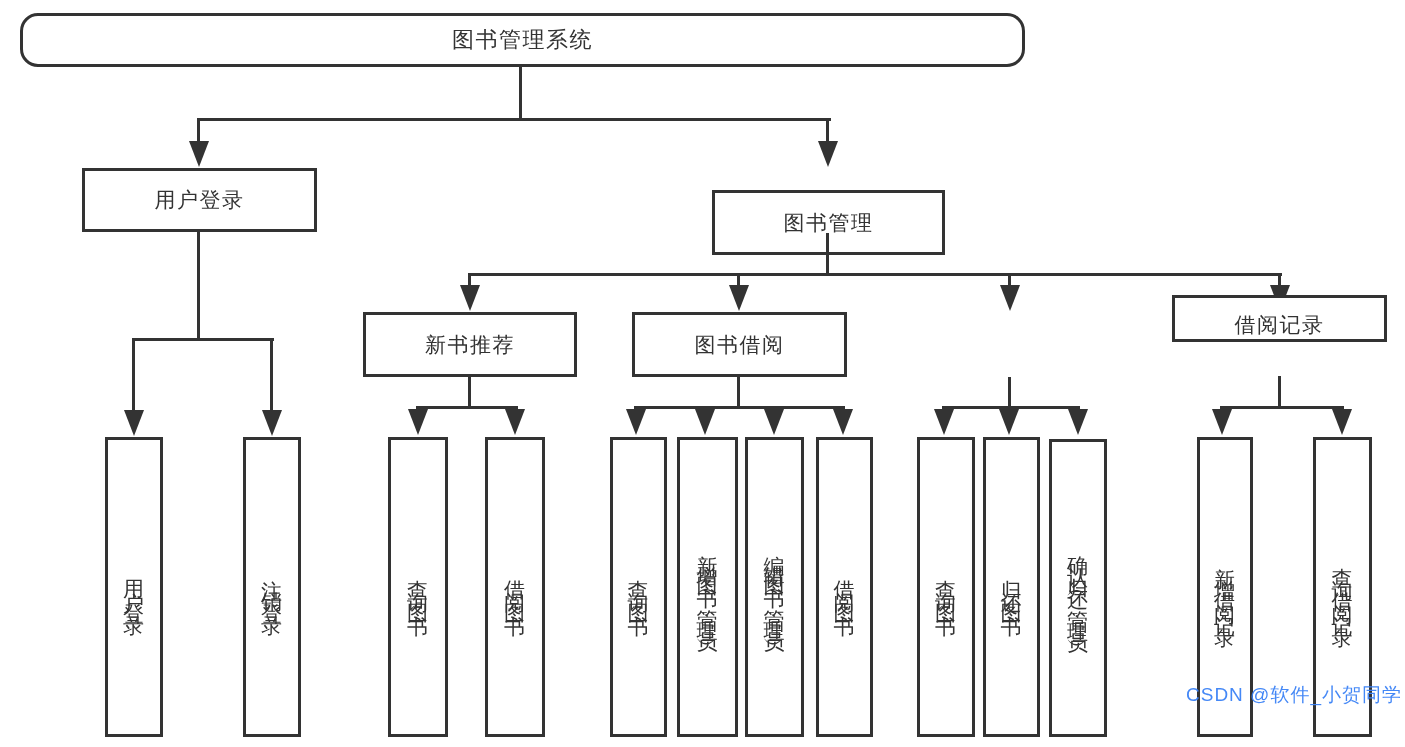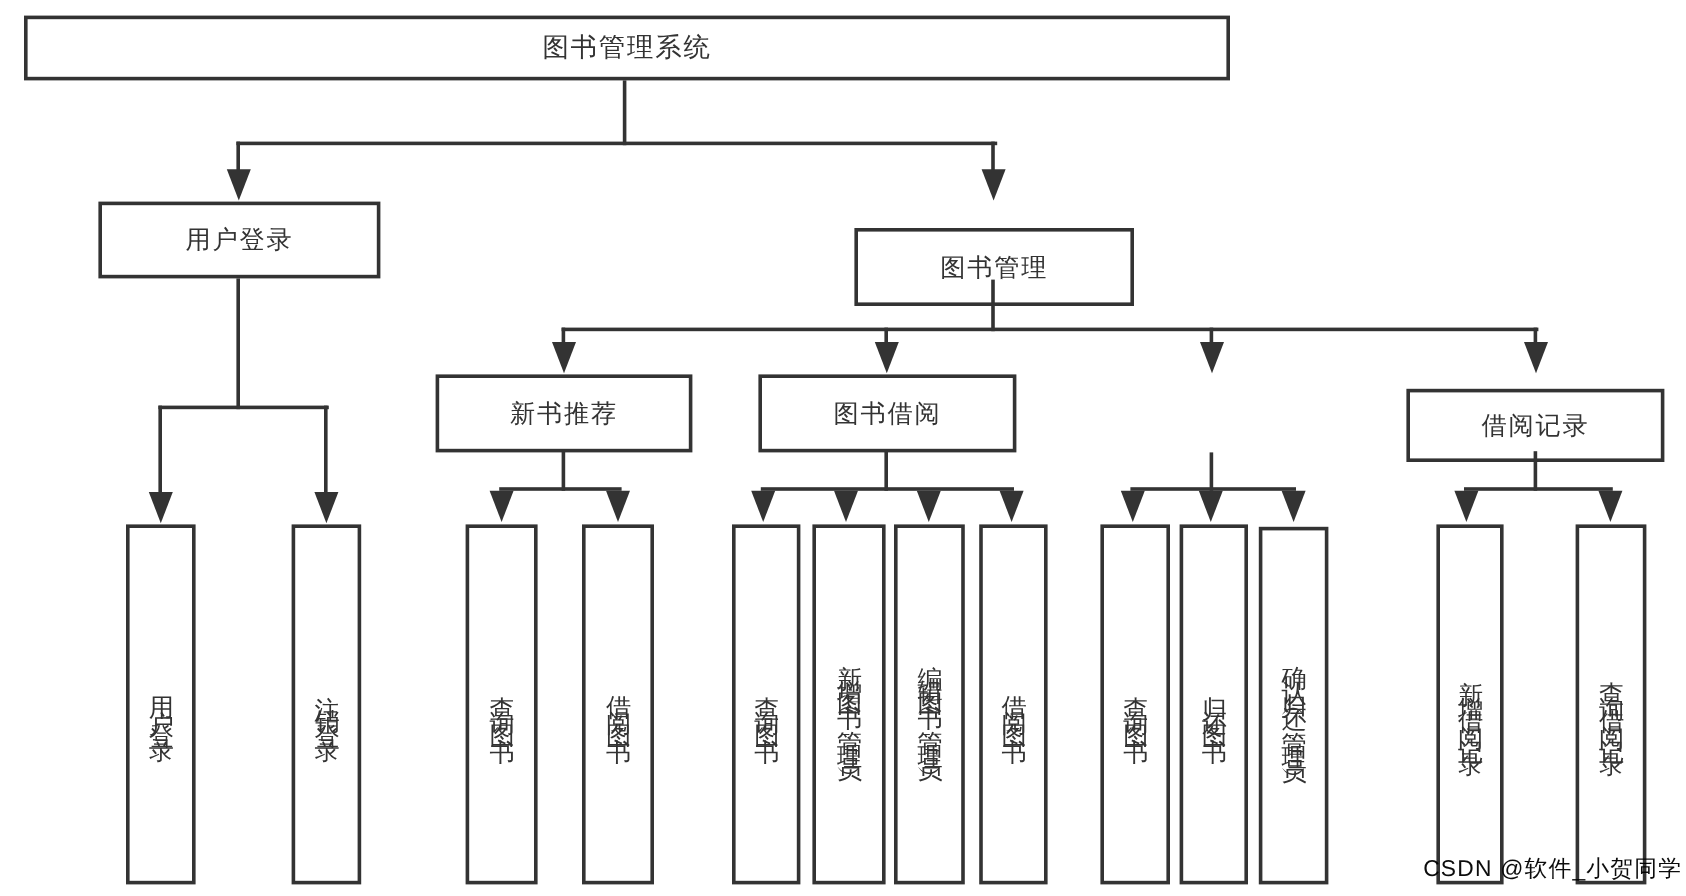--- a/index.html
+++ b/index.html
@@ -49,35 +49,35 @@
     position: absolute;
     width: 0;
     height: 0;
     border-left: 10px solid transparent;
     border-right: 10px solid transparent;
     border-top: 26px solid #333333;
   }
   .watermark {
     position: absolute;
     left: 1186px;
-    top: 711px;
+    top: 682px;
     font-size: 19px;
-    color: #000000;
+    color: #3b82f6;
     letter-spacing: 1px;
     white-space: nowrap;
     z-index: 5;
     opacity: 0.95;
   }
 </style>
 </head>
 <body>
 
 <div id="canvas">
 
-  <div class="box" style="left:20px; top:13px; width:1005px; height:54px;">
+  <div class="box" style="left:20px; top:13px; width:1005px; height:54px;border-radius:18px;">
     <span class="hlabel root-label">图书管理系统</span>
   </div>
 
   <div class="line" style="left:519px; top:67px; width:3px; height:54px;"></div>
   <div class="line" style="left:197px; top:118px; width:634px; height:3px;"></div>
   <div class="line" style="left:197px; top:118px; width:3px; height:26px;"></div>
   <div class="ah" style="left:189px; top:141px;"></div>
   <div class="line" style="left:826px; top:118px; width:3px; height:26px;"></div>
   <div class="ah" style="left:818px; top:141px;"></div>
 
@@ -105,21 +105,21 @@
   <div class="ah" style="left:1000px; top:285px;"></div>
   <div class="line" style="left:1278px; top:273px; width:3px; height:14px;"></div>
   <div class="ah" style="left:1270px; top:285px;"></div>
 
   <div class="box" style="left:363px; top:312px; width:214px; height:65px;">
     <span class="hlabel">新书推荐</span>
   </div>
   <div class="box" style="left:632px; top:312px; width:215px; height:65px;">
     <span class="hlabel">图书借阅</span>
   </div>
-  <div class="box" style="left:1172px; top:324px; width:215px; height:61px;">
+  <div class="box" style="left:1172px; top:295px; width:215px; height:47px;align-items:flex-end;">
     <span class="hlabel">借阅记录</span>
   </div>
 
   <div class="line" style="left:468px; top:376px; width:3px; height:33px;"></div>
   <div class="line" style="left:416px; top:406px; width:102px; height:3px;"></div>
   <div class="ah" style="left:408px; top:409px;"></div>
   <div class="ah" style="left:505px; top:409px;"></div>
 
   <div class="line" style="left:737px; top:376px; width:3px; height:33px;"></div>
   <div class="line" style="left:634px; top:406px; width:211px; height:3px;"></div>

